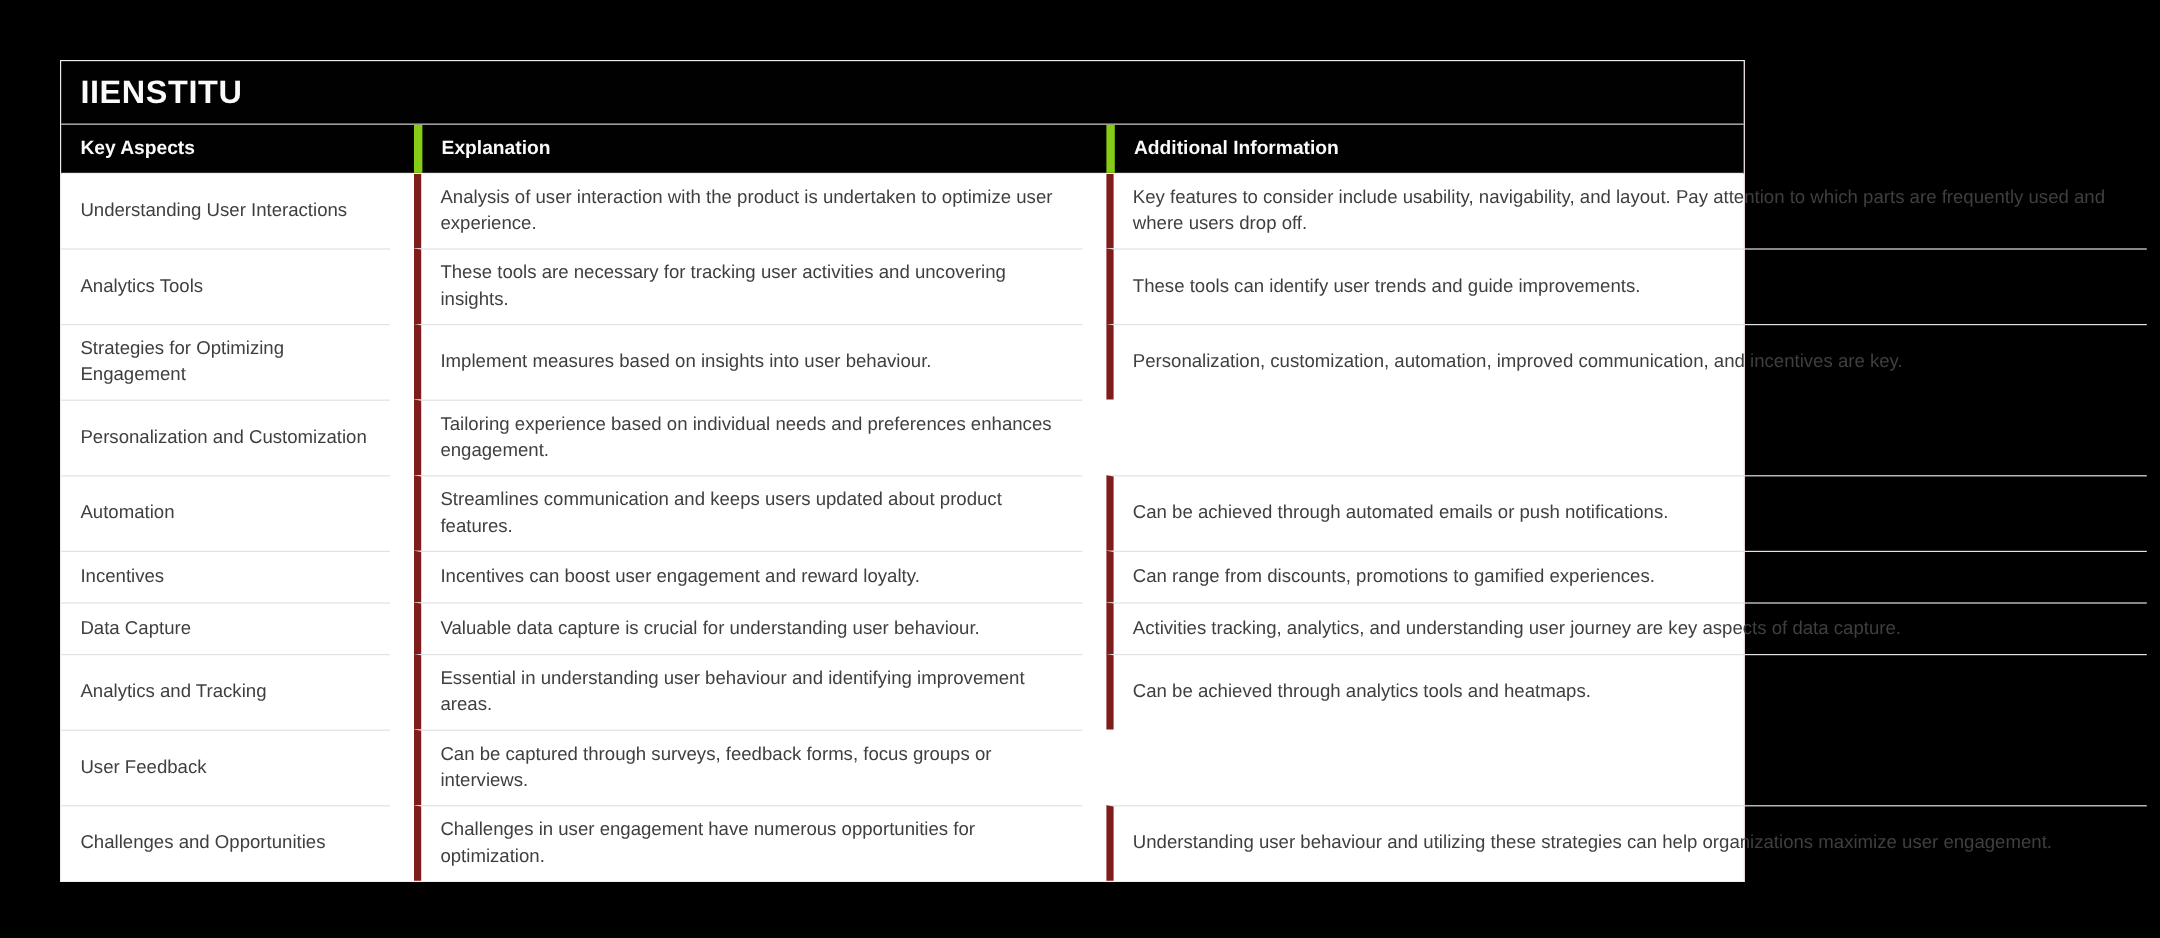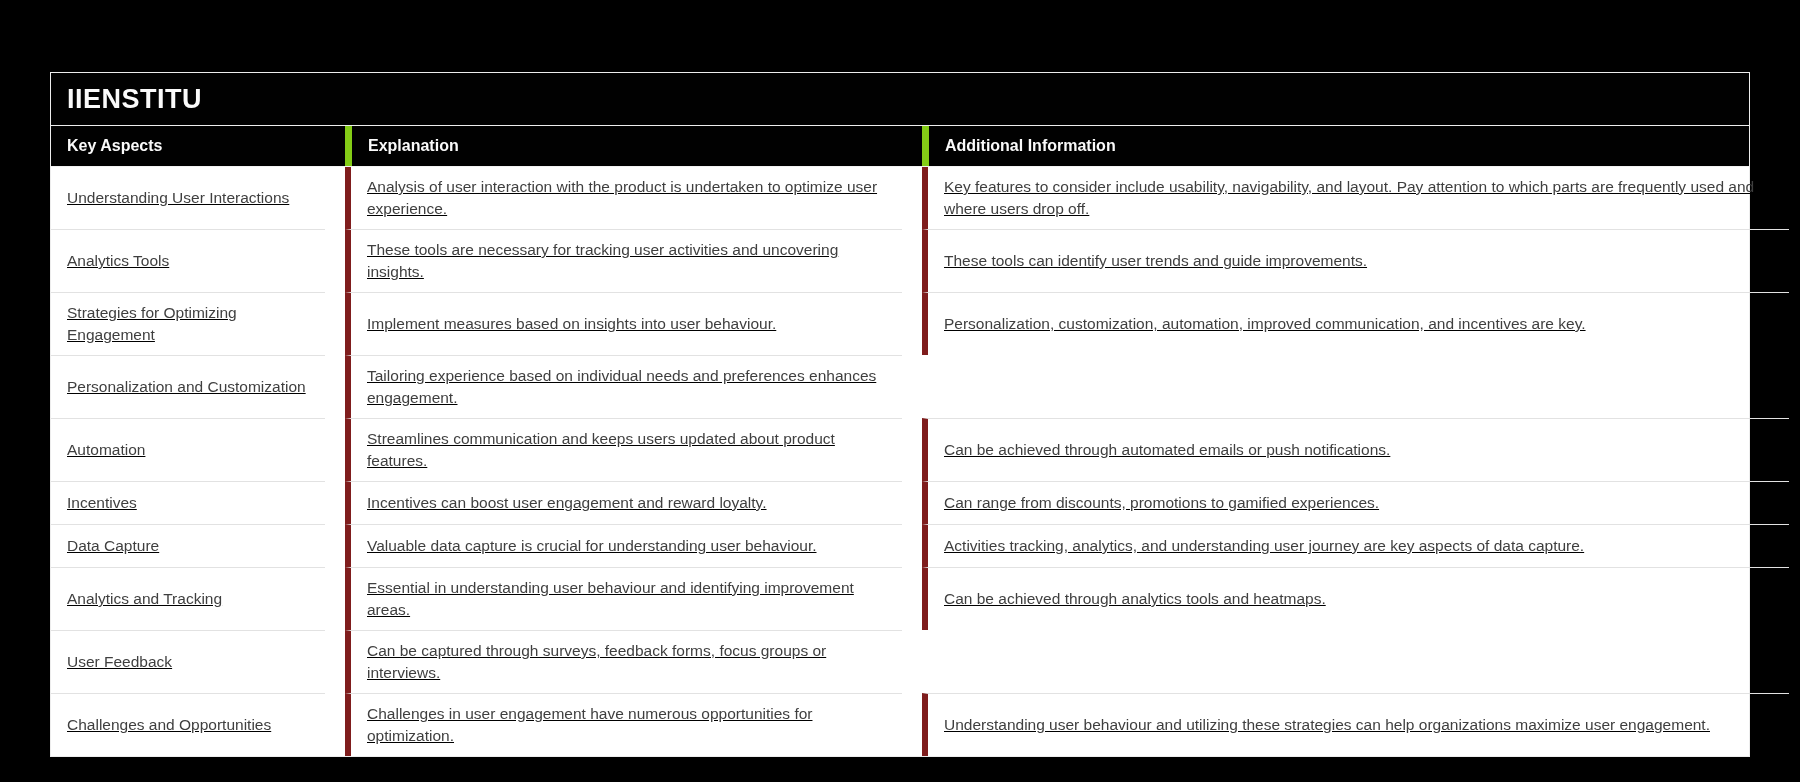--- a/index.html
+++ b/index.html
@@ -14,26 +14,25 @@
   .canvas {
     position: relative;
     width: 1800px;
     height: 782px;
     background: #000000;
   }
   .table-wrap {
     position: absolute;
     left: 50px;
     top: 50px;
-    width: 1700px;
+    width: 1404px;
     min-height: 681px;
     border: 1px solid #ededed;
     box-sizing: border-box;
     background: #fca5a5;
-    margin-top: 22px;
   }
   .title-bar {
     background: #010101;
     color: #fafafa;
     font-size: 27px;
     font-weight: bold;
     letter-spacing: 0.5px;
     height: 53px;
     line-height: 53px;
     padding-left: 16px;
@@ -58,21 +57,20 @@
     box-sizing: border-box;
   }
   .header-cell + .header-cell {
     border-left: 7px solid #84cc16;
   }
   .tbody {
     background: #ffffff;
   }
   .body-row {
     background: #ffffff;
-    text-decoration: underline;
   }
   .body-row + .body-row .cell {
     border-top: 1px solid #e2e2e2;
   }
   .cell {
     color: #3f3f3f;
     font-size: 15.5px;
     line-height: 1.42;
     padding: 9px 16px;
     min-height: 43px;

